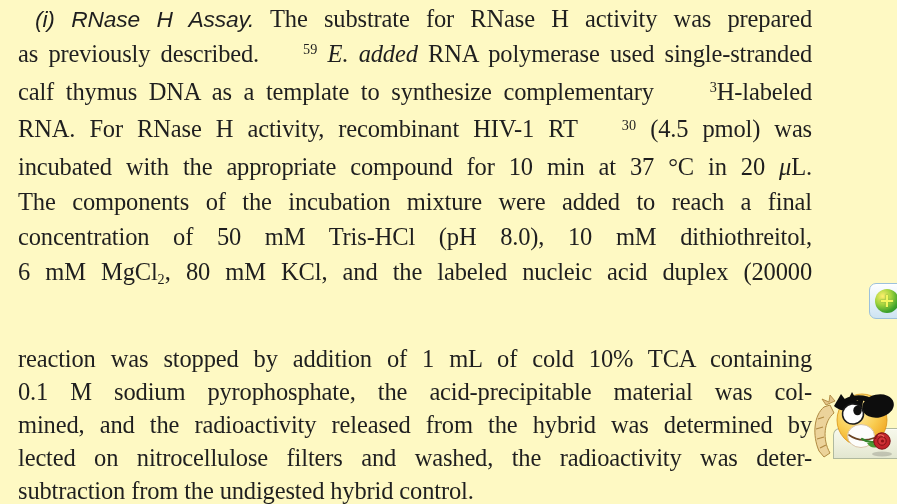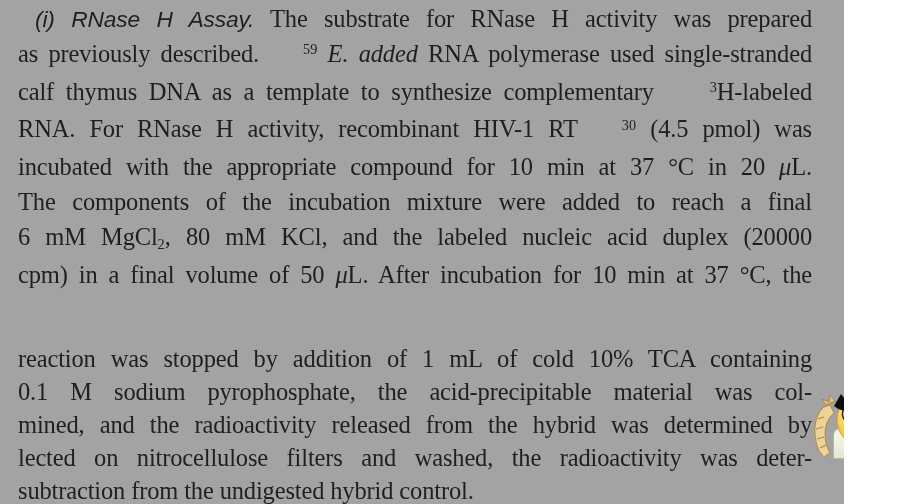--- a/index.html
+++ b/index.html
@@ -1,21 +1,20 @@
 <!DOCTYPE html>
 <html><head>
 <meta charset="utf-8">
 <style>
   html,body{margin:0;padding:0;}
   .page{
-    position:relative; width:820px; height:504px;
-    background:#a3a3a3; overflow:hidden;
+    position:relative; width:897px; height:504px;
+    background:#fef9c3; overflow:hidden;
     font-family:"Liberation Serif", serif;
     color:#1f1f1f;
-    padding-left:24px;
   }
   .para{
     position:absolute; left:18px; width:794px;
     font-size:24.5px; letter-spacing:-0.15px;
   }
   .p0{ top:2px;  line-height:34.8px; }
   .p1{ top:342px; line-height:33px; }
   .line{ text-align:justify; text-align-last:justify; white-space:normal; }
   .line.noflush{ text-align-last:left; }
   .line.indent{ text-indent:17px; }
@@ -56,22 +55,22 @@
 
 <div class="page">
 
   <div class="para p0" id="para-0">
       <div class="line indent"><span class="s-lead">(i) RNase H Assay.</span><span> The substrate for RNase H activity was prepared</span></div>
       <div class="line"><span>as previously described.</span><span class="s-sup">59</span><span> </span><span class="s-it">E. added</span><span> RNA polymerase used single-stranded</span></div>
       <div class="line"><span>calf thymus DNA as a template to synthesize complementary </span><span class="s-sup">3</span><span>H-labeled</span></div>
       <div class="line"><span>RNA. For RNase H activity, recombinant HIV-1 RT</span><span class="s-sup">30</span><span> (4.5 pmol) was</span></div>
       <div class="line"><span>incubated with the appropriate compound for 10 min at 37 °C in 20 </span><span class="s-it">μ</span><span>L.</span></div>
       <div class="line"><span>The components of the incubation mixture were added to reach a final</span></div>
+      <div class="line"><span>concentration of 50 mM Tris-HCl (pH 8.0), 10 mM dithiothreitol,</span></div>
       <div class="line"><span>6 mM MgCl</span><span class="s-sub">2</span><span>, 80 mM KCl, and the labeled nucleic acid duplex (20000</span></div>
-      <div class="line"><span>cpm) in a final volume of 50 </span><span class="s-it">μ</span><span>L. After incubation for 10 min at 37 °C, the</span></div>
     </div>
   <div class="para p1" id="para-1">
       <div class="line"><span>reaction was stopped by addition of 1 mL of cold 10% TCA containing</span></div>
       <div class="line"><span>0.1 M sodium pyrophosphate, the acid-precipitable material was col-</span></div>
       <div class="line"><span>mined, and the radioactivity released from the hybrid was determined by</span></div>
       <div class="line"><span>lected on nitrocellulose filters and washed, the radioactivity was deter-</span></div>
       <div class="line noflush"><span>subtraction from the undigested hybrid control.</span></div>
     </div>
 
   <div class="add-btn">

